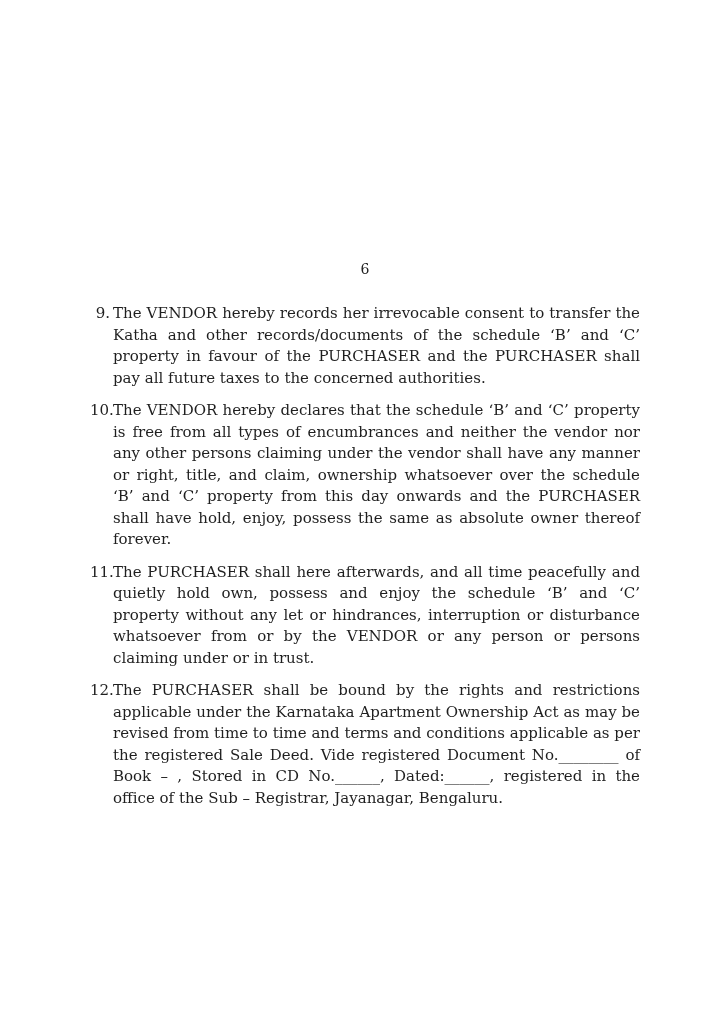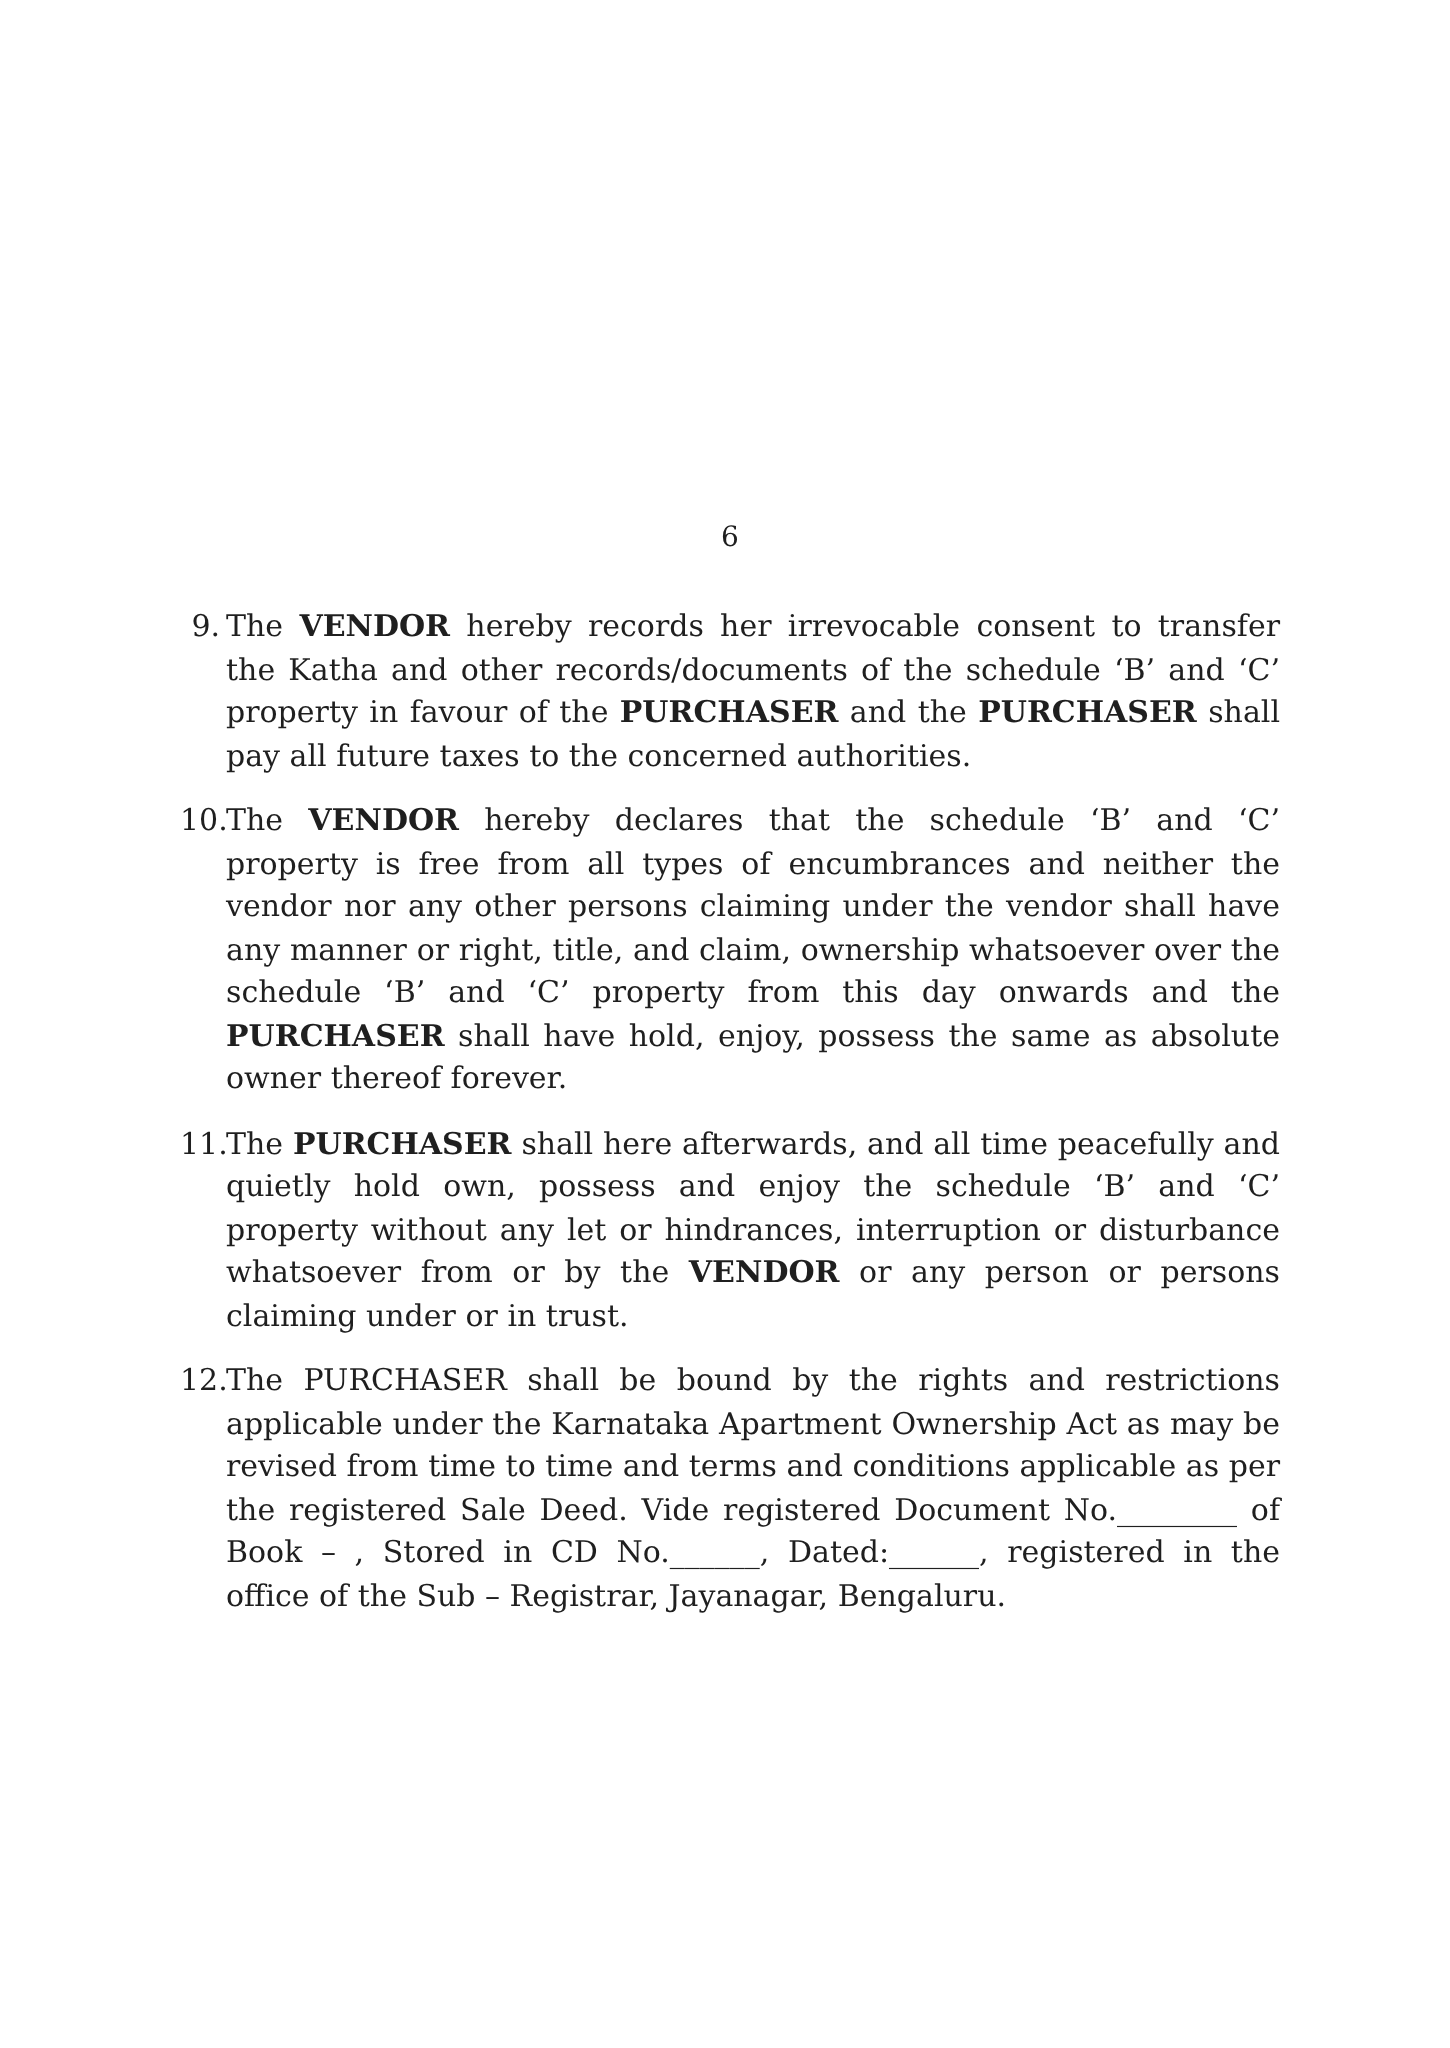--- a/index.html
+++ b/index.html
@@ -43,21 +43,21 @@
   }
   .para .marker {
     position: absolute;
     left: 0;
     top: 0;
     width: 20px;
     text-align: right;
     white-space: nowrap;
   }
   .para b {
-    font-weight: bold;
+    font-weight: normal;
   }
 </style>
 </head>
 <body>
 
 <div class="page">
   <div class="content">
     <div class="page-number">6</div>
     <div class="paragraphs" id="paragraphs">
         <div class="para"><span class="marker">9.</span><span><span>The </span><b>VENDOR</b><span> hereby records her irrevocable consent to transfer the Katha and other records/documents of the schedule ‘B’ and ‘C’ property in favour of the </span><b>PURCHASER</b><span> and the </span><b>PURCHASER</b><span> shall pay all future taxes to the concerned authorities.</span></span></div>

